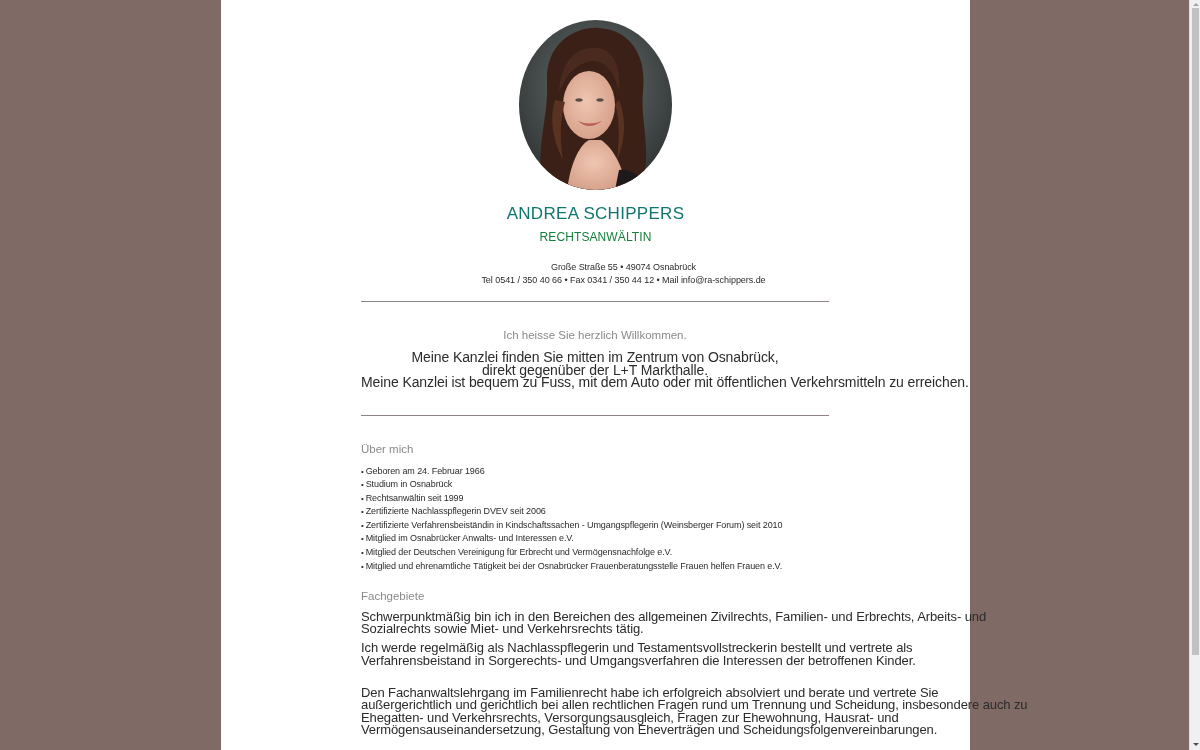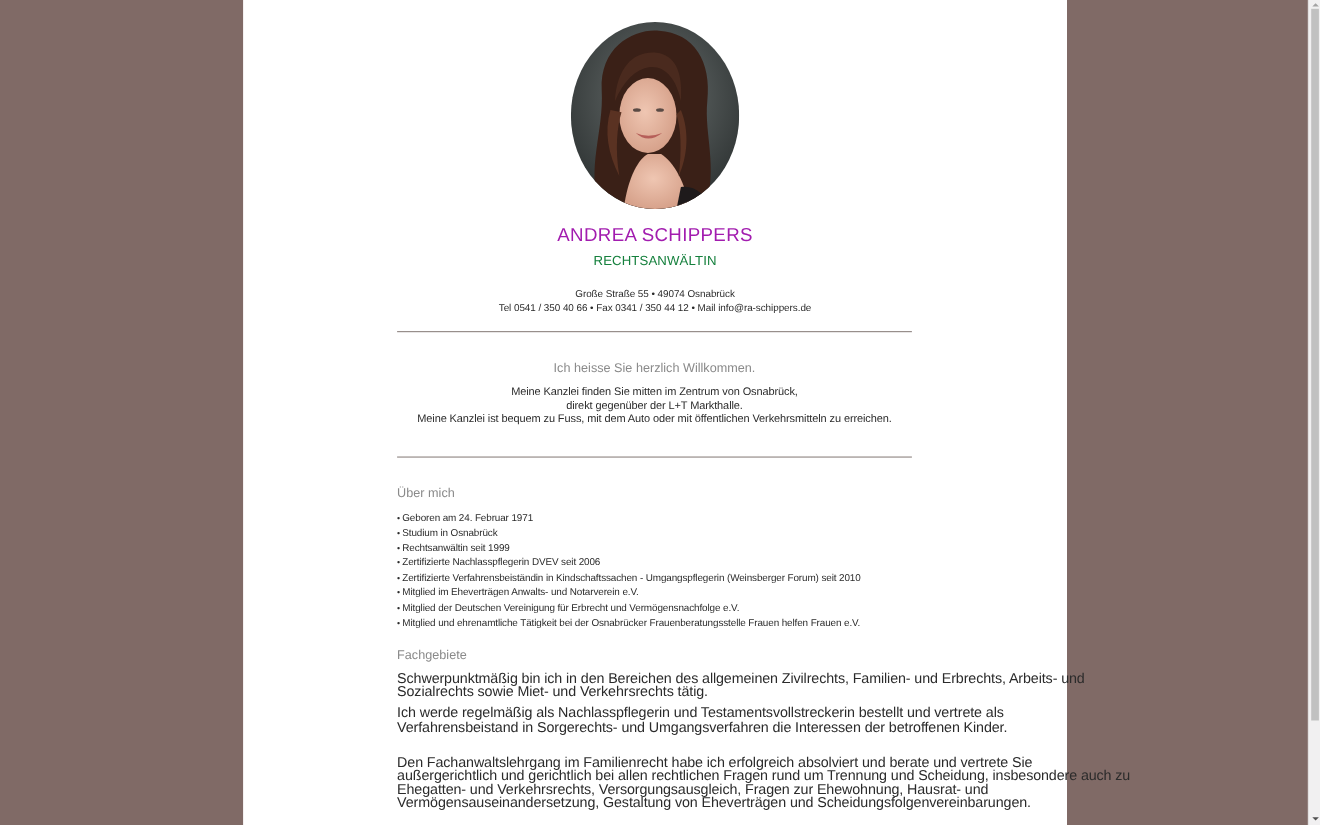--- a/index.html
+++ b/index.html
@@ -6,33 +6,33 @@
   body { background:#806a66; font-family:"Liberation Sans", sans-serif; overflow:hidden; }
   .page { position:relative; width:1200px; height:750px; background:#806a66; overflow:hidden; }
   .column { position:absolute; left:221px; top:0; width:749px; height:750px; background:#ffffff; }
   .abs { position:absolute; }
   .full { left:0; width:749px; text-align:center; }
   .inner { left:140px; width:468px; }
 
   .photo { left:298px; top:20px; width:153px; height:170px; }
   .photo svg { width:153px; height:170px; display:block; }
 
-  .name { top:204px; margin:0; font-size:17px; line-height:20px; font-weight:normal; color:#a21caf; letter-spacing:0.3px; }
+  .name { top:204px; margin:0; font-size:17px; line-height:20px; font-weight:normal; color:#0f766e; letter-spacing:0.3px; }
   .subtitle { top:230px; font-size:12px; line-height:14px; color:#15803d; letter-spacing:0.1px; }
-  .contact { top:261px; font-size:9px; line-height:13px; color:#2b2b2b; letter-spacing:-0.05px; }
+  .contact { top:261px; font-size:9px; line-height:13px; color:#2b2b2b; letter-spacing:-0.05px;padding-left:28px; }
   .contact .line { white-space:nowrap; }
   .email { color:#2b2b2b; text-decoration:none; cursor:pointer; }
 
   .hr { height:1px; background:#8d8380; }
   .hr1 { top:301px; }
   .hr2 { top:415px; }
 
   .sec-h { margin:0; font-size:11.5px; line-height:14px; font-weight:normal; color:#8a8a8a; }
   .welcome-h { top:328px; text-align:center; }
-  .welcome-p { top:351px; font-size:10px; line-height:12.5px; color:#2b2b2b; text-align:center; letter-spacing:-0.1px; }
+  .welcome-p { top:351px; font-size:14px; line-height:12.5px; color:#2b2b2b; text-align:center; letter-spacing:-0.1px; }
   .welcome-p span { display:block; white-space:nowrap; }
 
   .about-h { top:442px; }
   .about-list { top:464.5px; margin:0; padding:0; list-style:none; font-size:9px; line-height:12.6px; color:#2b2b2b; letter-spacing:-0.1px; }
   .about-list li { white-space:nowrap; }
   .about-list .bullet { font-size:8px; margin-right:2px; }
 
   .fach-h { top:589px; }
   .para { font-size:13px; line-height:12.6px; color:#2b2b2b; letter-spacing:-0.1px; margin:0; }
   .para span { display:block; white-space:nowrap; }
@@ -109,26 +109,26 @@
     <div class="abs inner welcome-p">
       <span>Meine Kanzlei finden Sie mitten im Zentrum von Osnabrück,</span>
       <span>direkt gegenüber der L+T Markthalle.</span>
       <span>Meine Kanzlei ist bequem zu Fuss, mit dem Auto oder mit öffentlichen Verkehrsmitteln zu erreichen.</span>
     </div>
 
     <div class="abs inner hr hr2"></div>
 
     <h2 class="abs inner sec-h about-h">Über mich</h2>
     <ul class="abs inner about-list">
-      <li><span class="bullet">•</span><span>Geboren am 24. Februar 1971</span></li>
+      <li><span class="bullet">•</span><span>Geboren am 24. Februar 1966</span></li>
       <li><span class="bullet">•</span><span>Studium in Osnabrück</span></li>
       <li><span class="bullet">•</span><span>Rechtsanwältin seit 1999</span></li>
       <li><span class="bullet">•</span><span>Zertifizierte Nachlasspflegerin DVEV seit 2006</span></li>
       <li><span class="bullet">•</span><span>Zertifizierte Verfahrensbeiständin in Kindschaftssachen - Umgangspflegerin (Weinsberger Forum) seit 2010</span></li>
-      <li><span class="bullet">•</span><span>Mitglied im Eheverträgen Anwalts- und Notarverein e.V.</span></li>
+      <li><span class="bullet">•</span><span>Mitglied im Osnabrücker Anwalts- und Interessen e.V.</span></li>
       <li><span class="bullet">•</span><span>Mitglied der Deutschen Vereinigung für Erbrecht und Vermögensnachfolge e.V.</span></li>
       <li><span class="bullet">•</span><span>Mitglied und ehrenamtliche Tätigkeit bei der Osnabrücker Frauenberatungsstelle Frauen helfen Frauen e.V.</span></li>
     </ul>
 
     <h2 class="abs inner sec-h fach-h">Fachgebiete</h2>
     <p class="abs inner para p1">
       <span>Schwerpunktmäßig bin ich in den Bereichen des allgemeinen Zivilrechts, Familien- und Erbrechts, Arbeits- und</span>
       <span>Sozialrechts sowie Miet- und Verkehrsrechts tätig.</span>
     </p>
     <p class="abs inner para p2">

